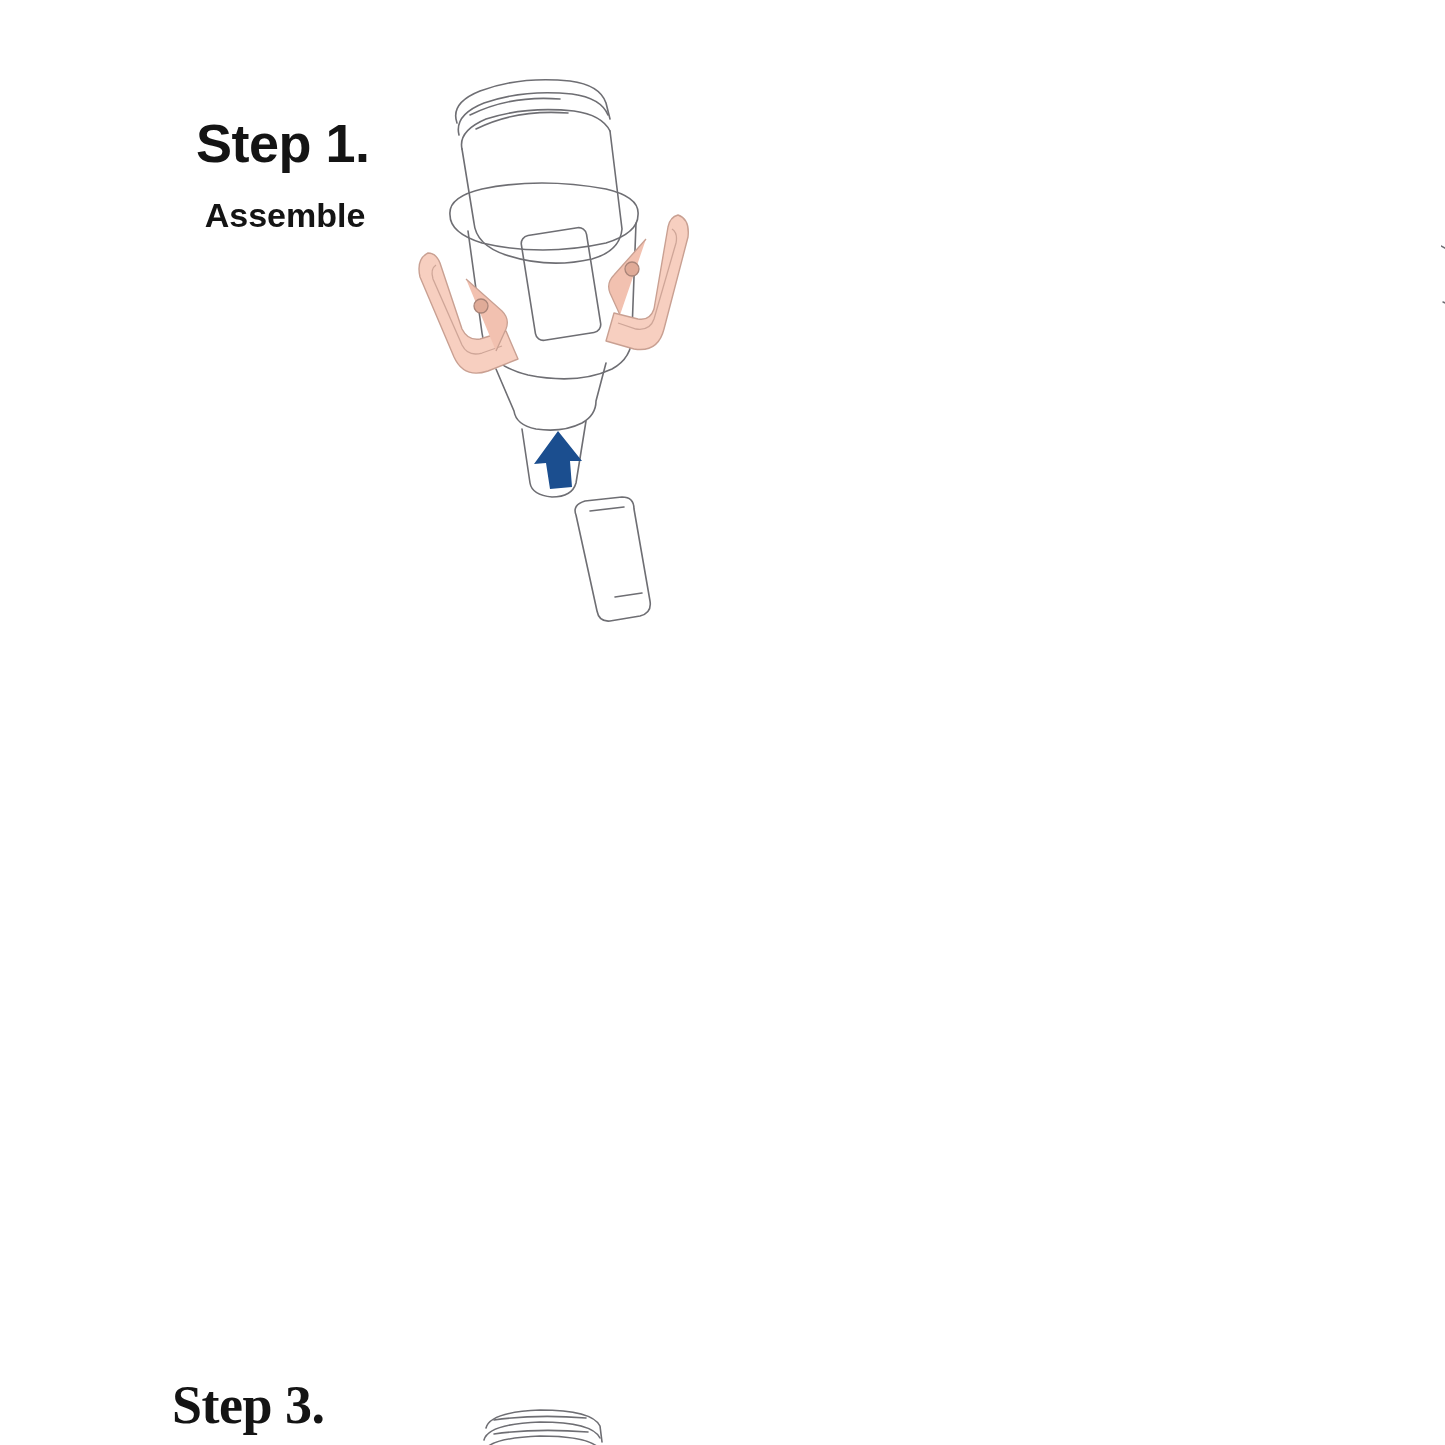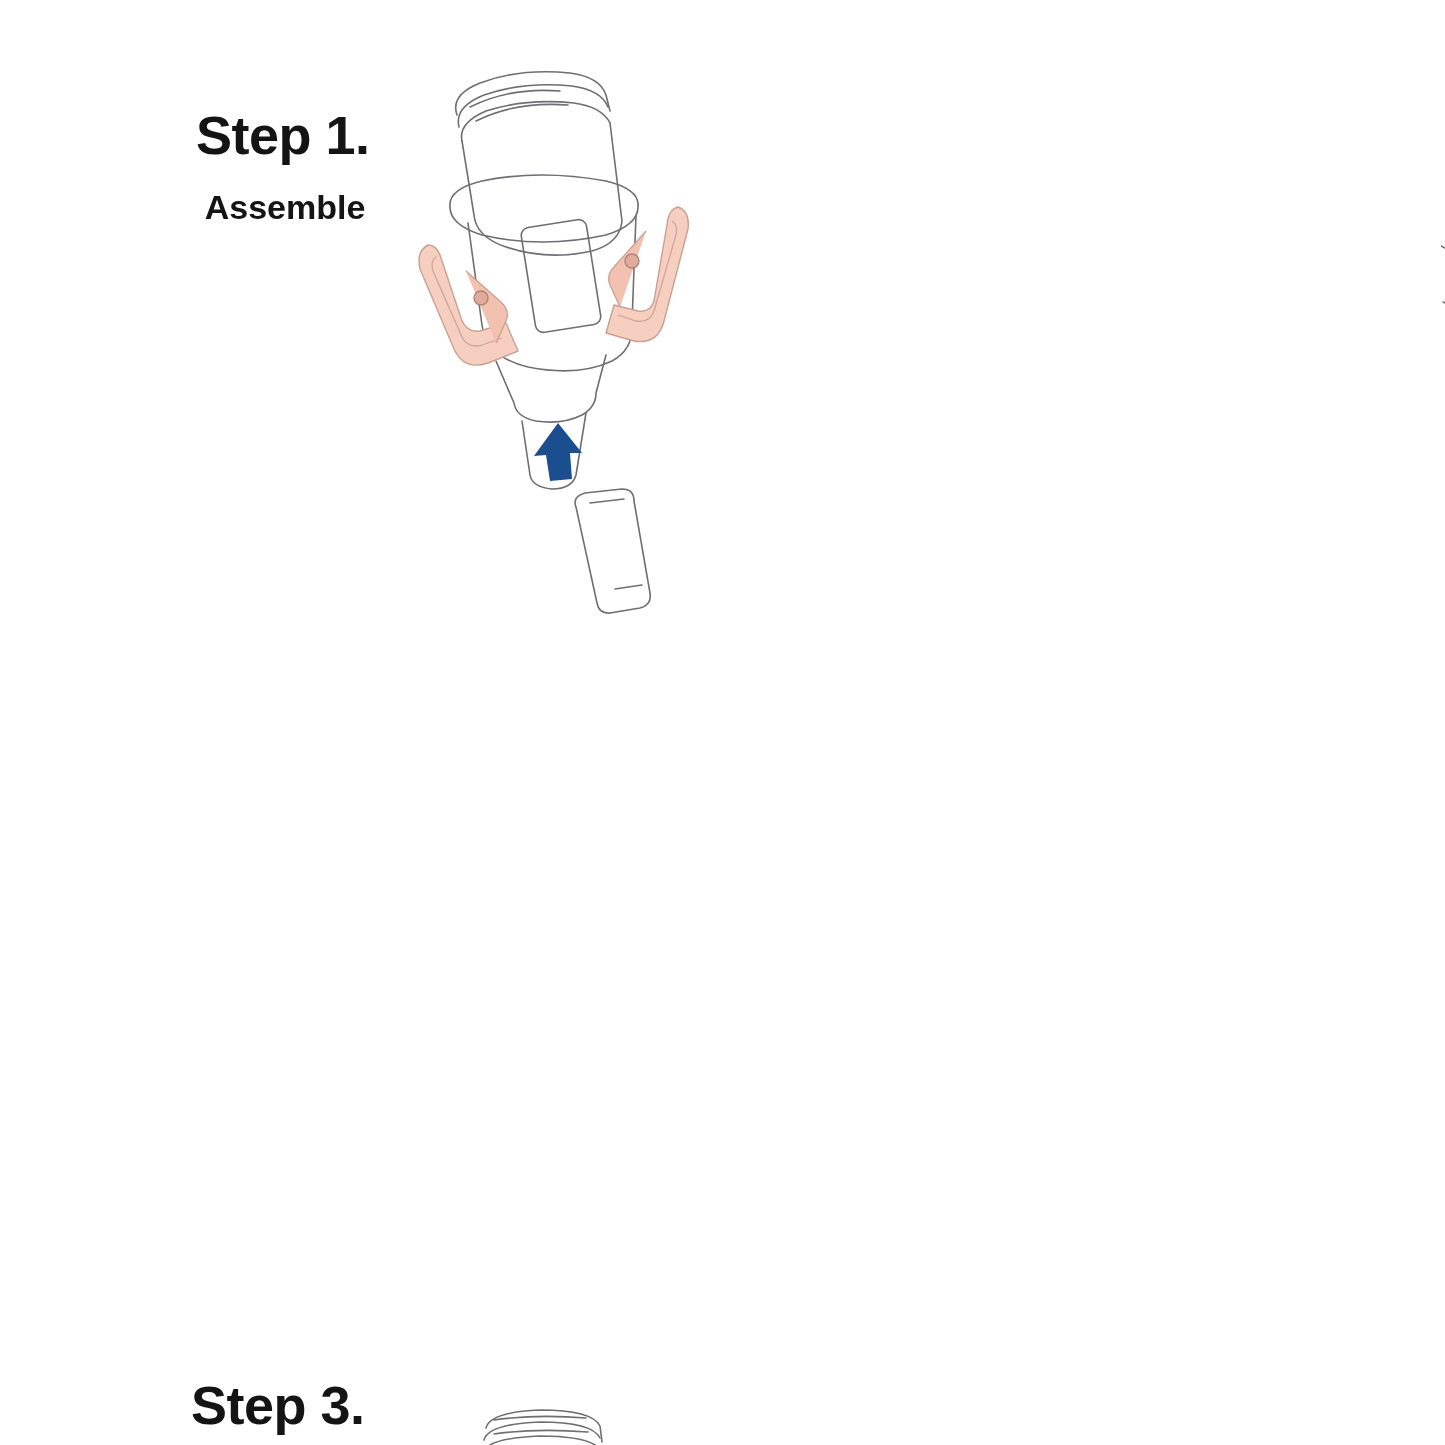--- a/index.html
+++ b/index.html
@@ -3,38 +3,38 @@
 <meta charset="utf-8">
 <style>
   html,body{margin:0;padding:0;}
   body{
     width:1445px;height:1445px;background:#ffffff;
     font-family:"Liberation Sans","DejaVu Sans",sans-serif;
     color:#111111;overflow:hidden;position:relative;
   }
   .canvas{position:relative;width:1445px;height:1445px;}
   .quad{position:absolute;}
-  .q1{left:0;top:0;width:722px;height:722px;}
+  .q1{left:0;top:8px;width:722px;height:722px;}
   .q2{left:723px;top:0;width:722px;height:722px;}
   .q3{left:0;top:723px;width:722px;height:722px;}
   .q4{left:723px;top:723px;width:722px;height:722px;}
 
   .step-heading{
     position:absolute;font-weight:700;letter-spacing:-0.5px;
     font-size:54px;line-height:1.0;color:#141414;white-space:nowrap;
   }
   .step-sub{
     position:absolute;font-weight:700;font-size:34px;line-height:1.28;
     color:#141414;text-align:center;white-space:pre-line;
   }
 
   
   .t1-h{left:196px;top:108px;}
   .t1-s{left:120px;top:186px;width:330px;}
-  .t3-h{left:191px;top:655px;}
+  .t3-h{left:172px;top:655px;font-family:Liberation Serif, serif;}
 
   .art{position:absolute;}
   .a1{left:410px;top:55px;width:300px;height:570px;}
   .a2{left:718px;top:190px;width:430px;height:370px;}
   .a3{left:390px;top:675px;width:320px;height:770px;}
   .art svg{display:block;width:100%;height:100%;}
 </style>
 </head>
 <body>
 

